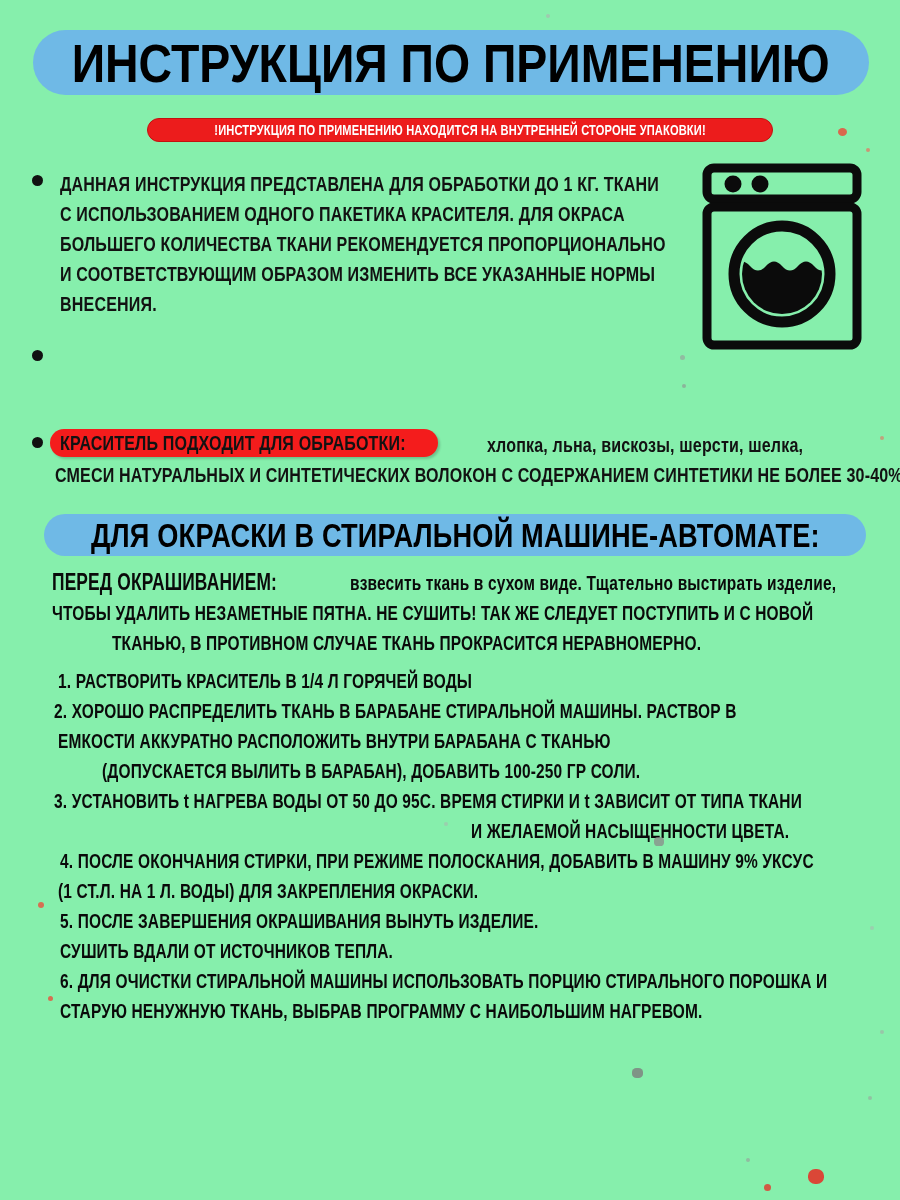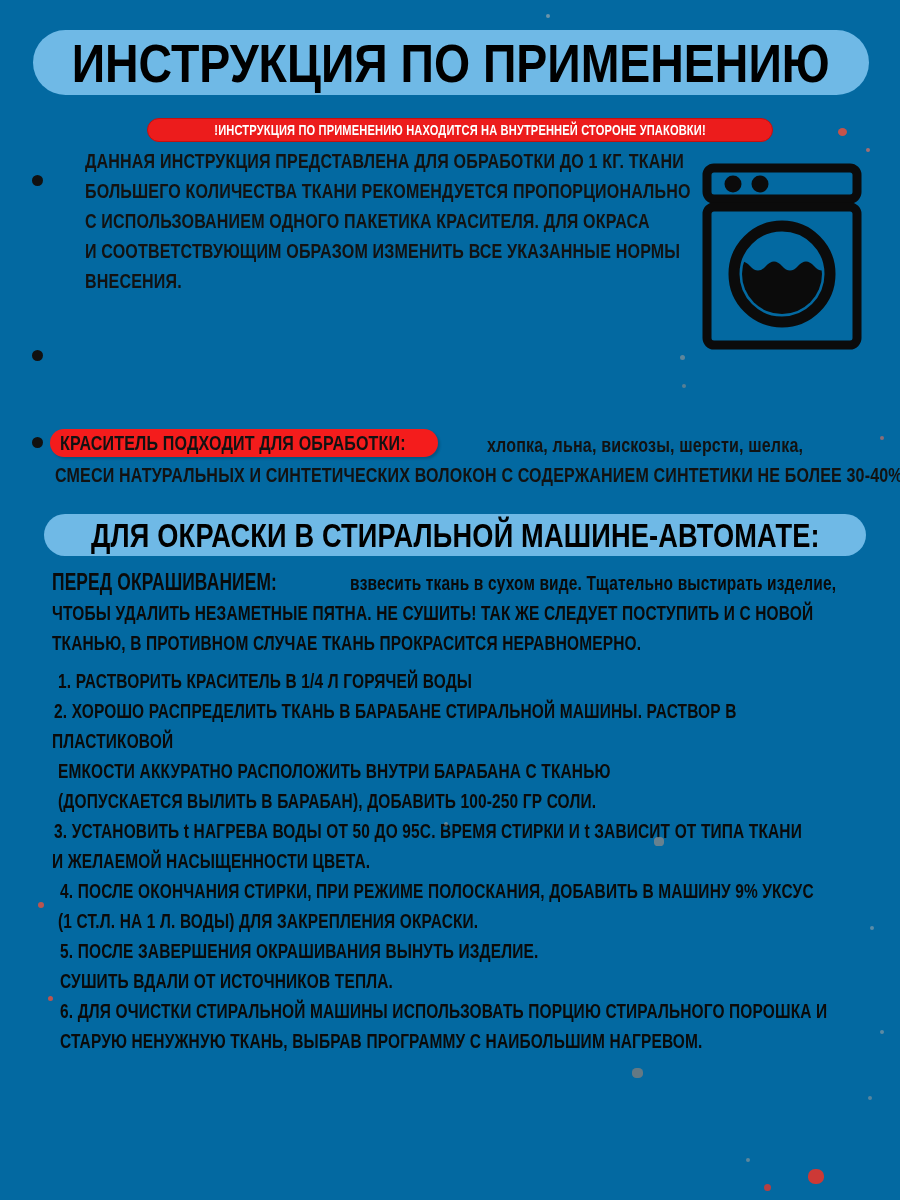--- a/index.html
+++ b/index.html
@@ -13,21 +13,21 @@
     position: relative;
     overflow: hidden;
     font-family: "Liberation Sans", "DejaVu Sans", sans-serif;
     color: #0a0a0a;
     -webkit-font-smoothing: antialiased;
   }
 
   .page {
     position: absolute;
     inset: 0;
-    background: #0369a1;
+    background: #86efac;
   }
 
   
   .cond {
     display: inline-block;
     transform: scaleX(0.78);
     transform-origin: left center;
     white-space: nowrap;
     font-weight: 700;
     letter-spacing: 0.2px;
@@ -162,21 +162,21 @@
     height: 30px;
   }
   .s-line .cond {
     font-size: 20.5px;
     line-height: 21px;
     transform: scaleX(0.755);
   }
   .s-line.big .cond {
     font-size: 23px;
   }
-  .s-line.gap { height: 38px; }
+  .s-line.gap { height: 38px; text-align: right; }
 
   .lc { text-transform: none; }
 
   
   .speck {
     position: absolute;
     border-radius: 50%;
     pointer-events: none;
   }
 </style>
@@ -214,24 +214,24 @@
                  q 8 -9 16 0
                  q 8 9 16 0
                  q 8 -9 16 0
                  q 8 9 16 0
                  L 134 165 L 30 165 Z" fill="#0b0b0b"></path>
       </g>
     </svg>
   </div>
 
   <div class="bullet-dot" style="left:32px; top:175px;"></div>
-  <div class="para" style="left:60px; top:150px;margin-left:25px;">
+  <div class="para" style="left:60px; top:173px;">
     <span class="line"><span class="cond">ДАННАЯ ИНСТРУКЦИЯ ПРЕДСТАВЛЕНА ДЛЯ ОБРАБОТКИ ДО 1 КГ. ТКАНИ</span></span>
+    <span class="line"><span class="cond">С ИСПОЛЬЗОВАНИЕМ ОДНОГО ПАКЕТИКА КРАСИТЕЛЯ. ДЛЯ ОКРАСА</span></span>
     <span class="line"><span class="cond">БОЛЬШЕГО КОЛИЧЕСТВА ТКАНИ РЕКОМЕНДУЕТСЯ ПРОПОРЦИОНАЛЬНО</span></span>
-    <span class="line"><span class="cond">С ИСПОЛЬЗОВАНИЕМ ОДНОГО ПАКЕТИКА КРАСИТЕЛЯ. ДЛЯ ОКРАСА</span></span>
     <span class="line"><span class="cond">И СООТВЕТСТВУЮЩИМ ОБРАЗОМ ИЗМЕНИТЬ ВСЕ УКАЗАННЫЕ НОРМЫ</span></span>
     <span class="line"><span class="cond">ВНЕСЕНИЯ.</span></span>
   </div>
 
   <div class="bullet-dot" style="left:32px; top:350px;"></div>
 
   <div class="bullet-dot" style="left:32px; top:437px;"></div>
   <div class="redpill-shadow"></div>
   <div class="redpill"></div>
 
@@ -256,25 +256,24 @@
     </span>
     <span class="s-line">
       <span class="cond">ЧТОБЫ УДАЛИТЬ НЕЗАМЕТНЫЕ ПЯТНА. НЕ СУШИТЬ! ТАК ЖЕ СЛЕДУЕТ ПОСТУПИТЬ И С НОВОЙ</span>
     </span>
     <span class="s-line gap">
       <span class="cond">ТКАНЬЮ, В ПРОТИВНОМ СЛУЧАЕ ТКАНЬ ПРОКРАСИТСЯ НЕРАВНОМЕРНО.</span>
     </span>
 
     <span class="s-line" style="padding-left:6px;"><span class="cond">1. РАСТВОРИТЬ КРАСИТЕЛЬ В 1/4 Л ГОРЯЧЕЙ ВОДЫ</span></span>
     <span class="s-line" style="padding-left:2px;"><span class="cond">2. ХОРОШО РАСПРЕДЕЛИТЬ ТКАНЬ В БАРАБАНЕ СТИРАЛЬНОЙ МАШИНЫ. РАСТВОР В</span></span>
-    <span class="s-line" style="padding-left:0px;"><span class="cond">ПЛАСТИКОВОЙ</span></span>
     <span class="s-line" style="padding-left:6px;"><span class="cond">ЕМКОСТИ АККУРАТНО РАСПОЛОЖИТЬ ВНУТРИ БАРАБАНА С ТКАНЬЮ</span></span>
-    <span class="s-line" style="padding-left:6px;"><span class="cond">(ДОПУСКАЕТСЯ ВЫЛИТЬ В БАРАБАН), ДОБАВИТЬ 100-250 ГР СОЛИ.</span></span>
+    <span class="s-line" style="padding-left:6px;margin-left:44px;"><span class="cond">(ДОПУСКАЕТСЯ ВЫЛИТЬ В БАРАБАН), ДОБАВИТЬ 100-250 ГР СОЛИ.</span></span>
     <span class="s-line" style="padding-left:2px;"><span class="cond">3. УСТАНОВИТЬ t НАГРЕВА ВОДЫ ОТ 50 ДО 95С. ВРЕМЯ СТИРКИ И t ЗАВИСИТ ОТ ТИПА ТКАНИ</span></span>
-    <span class="s-line" style="padding-left:0px;"><span class="cond">И ЖЕЛАЕМОЙ НАСЫЩЕННОСТИ ЦВЕТА.</span></span>
+    <span class="s-line" style="padding-left:0px;text-align:right;"><span class="cond">И ЖЕЛАЕМОЙ НАСЫЩЕННОСТИ ЦВЕТА.</span></span>
     <span class="s-line" style="padding-left:8px;"><span class="cond">4. ПОСЛЕ ОКОНЧАНИЯ СТИРКИ, ПРИ РЕЖИМЕ ПОЛОСКАНИЯ, ДОБАВИТЬ В МАШИНУ 9% УКСУС</span></span>
     <span class="s-line" style="padding-left:6px;"><span class="cond">(1 СТ.Л. НА 1 Л. ВОДЫ) ДЛЯ ЗАКРЕПЛЕНИЯ ОКРАСКИ.</span></span>
     <span class="s-line" style="padding-left:8px;"><span class="cond">5. ПОСЛЕ ЗАВЕРШЕНИЯ ОКРАШИВАНИЯ ВЫНУТЬ ИЗДЕЛИЕ.</span></span>
     <span class="s-line" style="padding-left:8px;"><span class="cond">СУШИТЬ ВДАЛИ ОТ ИСТОЧНИКОВ ТЕПЛА.</span></span>
     <span class="s-line" style="padding-left:8px;"><span class="cond">6. ДЛЯ ОЧИСТКИ СТИРАЛЬНОЙ МАШИНЫ ИСПОЛЬЗОВАТЬ ПОРЦИЮ СТИРАЛЬНОГО ПОРОШКА И</span></span>
     <span class="s-line" style="padding-left:8px;"><span class="cond">СТАРУЮ НЕНУЖНУЮ ТКАНЬ, ВЫБРАВ ПРОГРАММУ С НАИБОЛЬШИМ НАГРЕВОМ.</span></span>
   </div>
 
   <div class="speck" style="left:838px; top:128px; width:9px; height:8px; background:#E8503C; opacity:.85;"></div>
   <div class="speck" style="left:866px; top:148px; width:4px; height:4px; background:#E8705C; opacity:.7;"></div>

